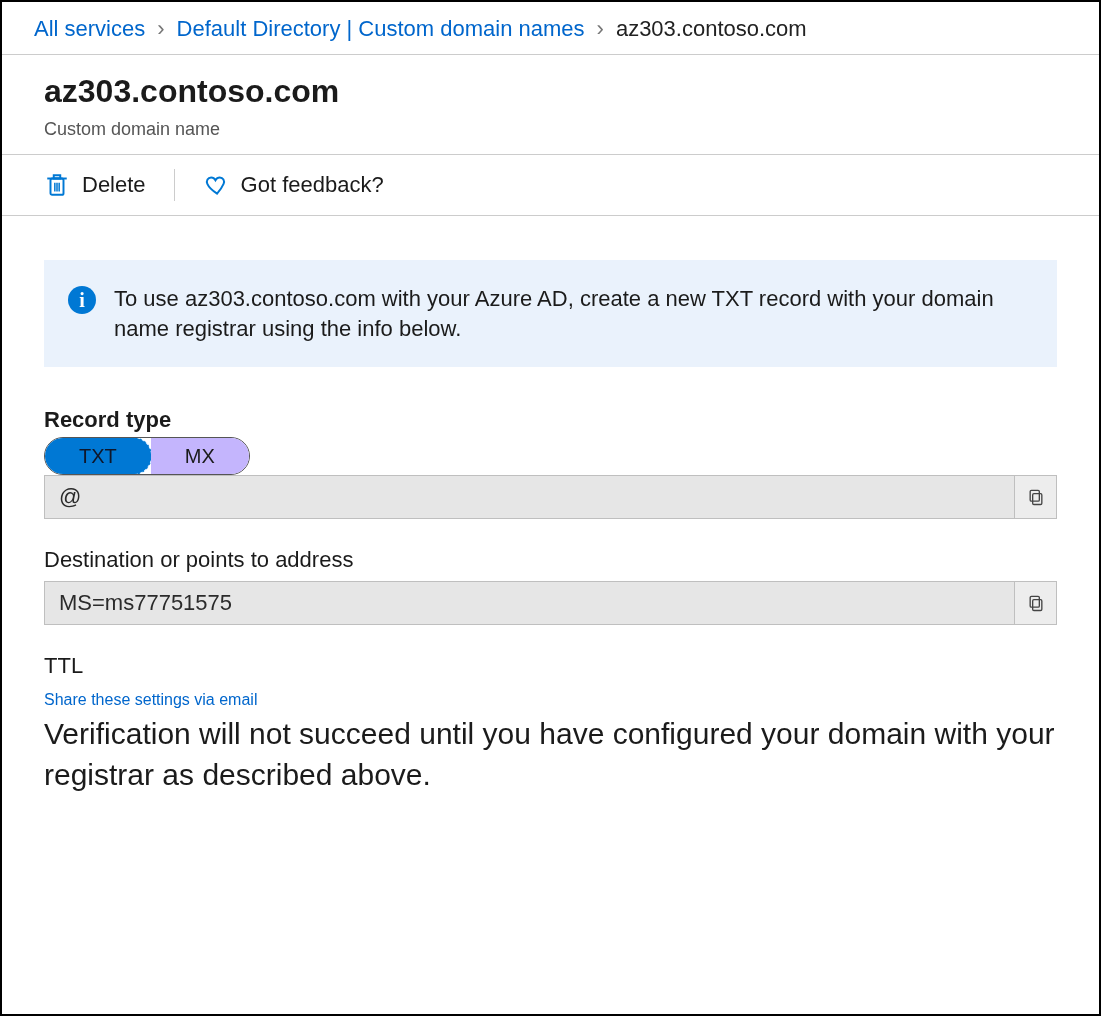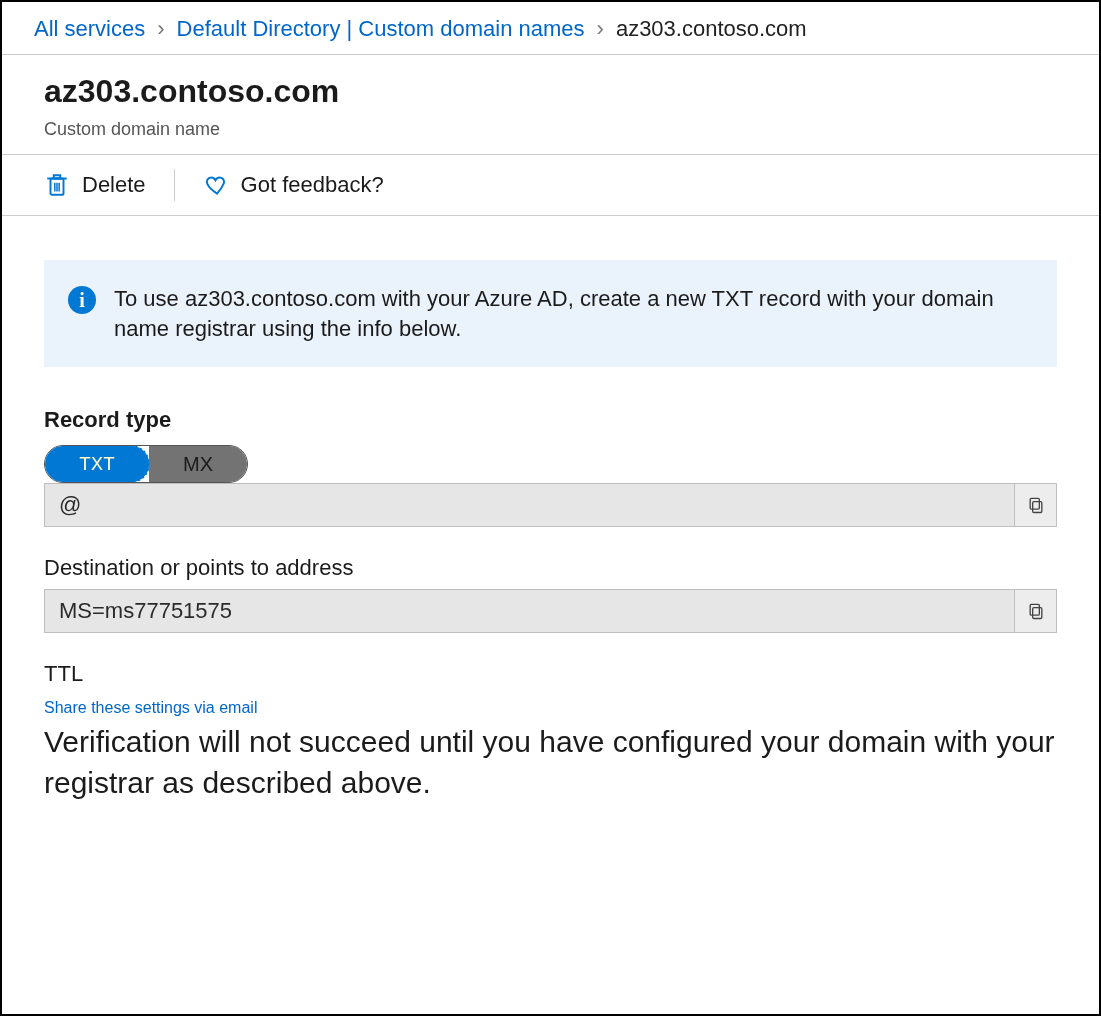--- a/index.html
+++ b/index.html
@@ -63,34 +63,34 @@
     margin-bottom:40px;
     font-size:22px;line-height:1.35;
   }
   .infobox .icon{
     width:28px;height:28px;flex:0 0 28px;
     border-radius:50%;background:var(--blue);color:#fff;
     font-weight:800;font-family:Georgia,serif;
     display:flex;align-items:center;justify-content:center;
     font-size:20px;margin-top:2px;
   }
-  .section-label{font-size:22px;font-weight:600;margin-bottom:12px;}
+  .section-label{font-size:22px;font-weight:600;margin-bottom:4px;}
   .field-label{font-size:22px;margin:28px 0 8px 0;}
   
   .toggle{
     display:inline-flex;border:1px solid #555;border-radius:999px;
     overflow:hidden;height:38px;
   }
   .toggle .opt{
     padding:0 34px;display:flex;align-items:center;justify-content:center;
-    font-size:20px;cursor:pointer;background:#737373;
+    font-size:20px;cursor:pointer;background:#c4b5fd;
   }
   .toggle .opt.sel{
-    background:var(--blue);color:#fef9c3;
-    border:1px dashed #cfe8ff;border-radius:999px;margin:-1px;font-family:Liberation Mono, monospace;
+    background:var(--blue);color:#0f172a;
+    border:1px dashed #cfe8ff;border-radius:999px;margin:-1px;
   }
   
   .rofield{
     display:flex;align-items:stretch;
     border:1px solid var(--grey-border);
     background:var(--grey-fill);
   }
   .rofield .val{
     flex:1;padding:8px 14px;font-size:22px;color:#2b2b2b;
     border:none;background:transparent;outline:none;

